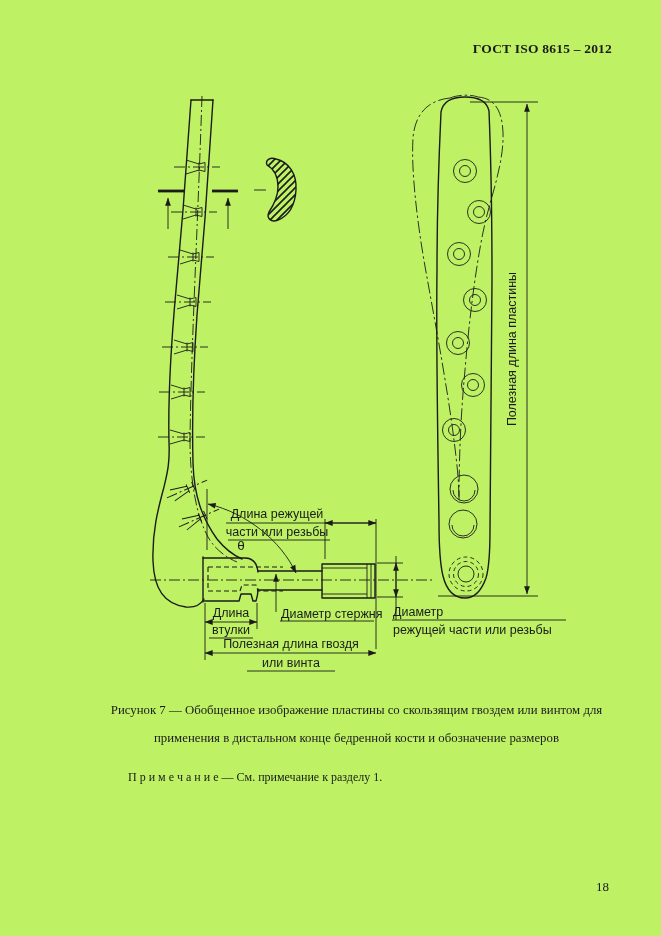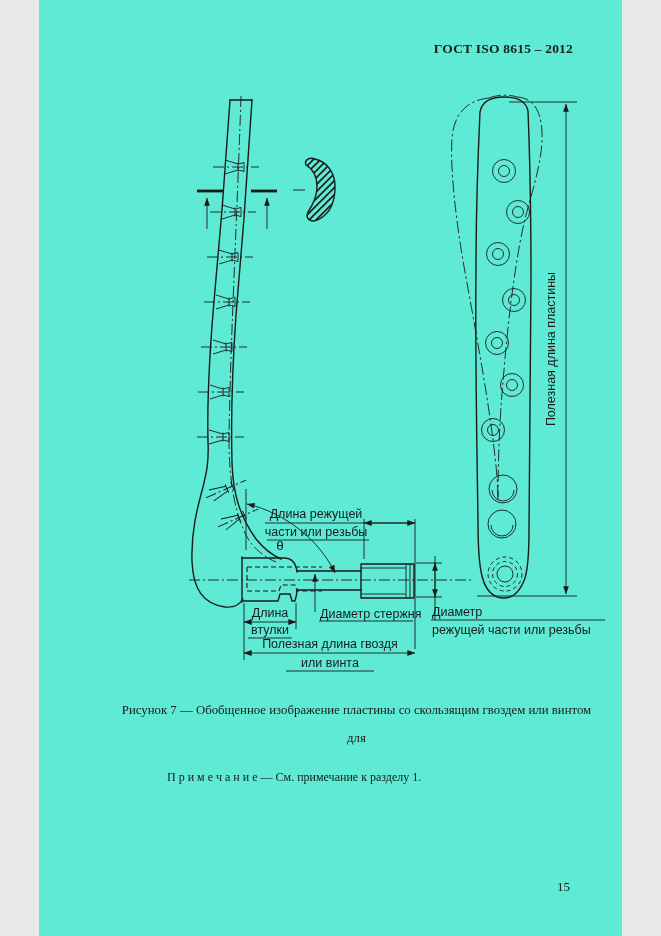--- a/index.html
+++ b/index.html
@@ -1,17 +1,17 @@
 <!DOCTYPE html>
 <html><head>
 <meta charset="utf-8">
 <style>
   html,body{margin:0;padding:0;background:#e8e8e8;}
   .page{
-    position:relative;width:583px;height:936px;background:#5eead4;
+    position:relative;width:661px;height:936px;background:#bef264;
     font-family:"Liberation Serif",serif;color:#1b1b1b;overflow:hidden;
     margin:0 auto;
   }
   .header{
     position:absolute;top:41px;left:0;right:49px;
     text-align:right;font-weight:bold;font-size:13.5px;letter-spacing:.2px;
   }
   .figure-svg{position:absolute;top:0;left:0;}
   .caption{
     position:absolute;top:696px;left:72px;right:20px;text-align:center;
@@ -209,19 +209,20 @@
     <g>
       <path class="thin" d="M470,102 L538,102"></path>
       <path class="thin" d="M438,596 L538,596"></path>
       <path class="thin" d="M527,104 L527,594" marker-start="url(#arr)" marker-end="url(#arr)"></path>
       <text class="lbl" x="0" y="0" text-anchor="middle" transform="translate(516,349) rotate(-90)">Полезная длина пластины</text>
     </g>
   </svg>
 
   <div class="caption">
     <div>Рисунок 7 — Обобщенное изображение пластины со скользящим гвоздем или винтом для</div>
+    <div>применения в дистальном конце бедренной кости и обозначение размеров</div>
   </div>
 
   <div class="note">П р и м е ч а н и е  — См. примечание к разделу 1.</div>
 
-  <div class="pagenum">15</div>
+  <div class="pagenum">18</div>
 
 </div>
 
 </body></html>

